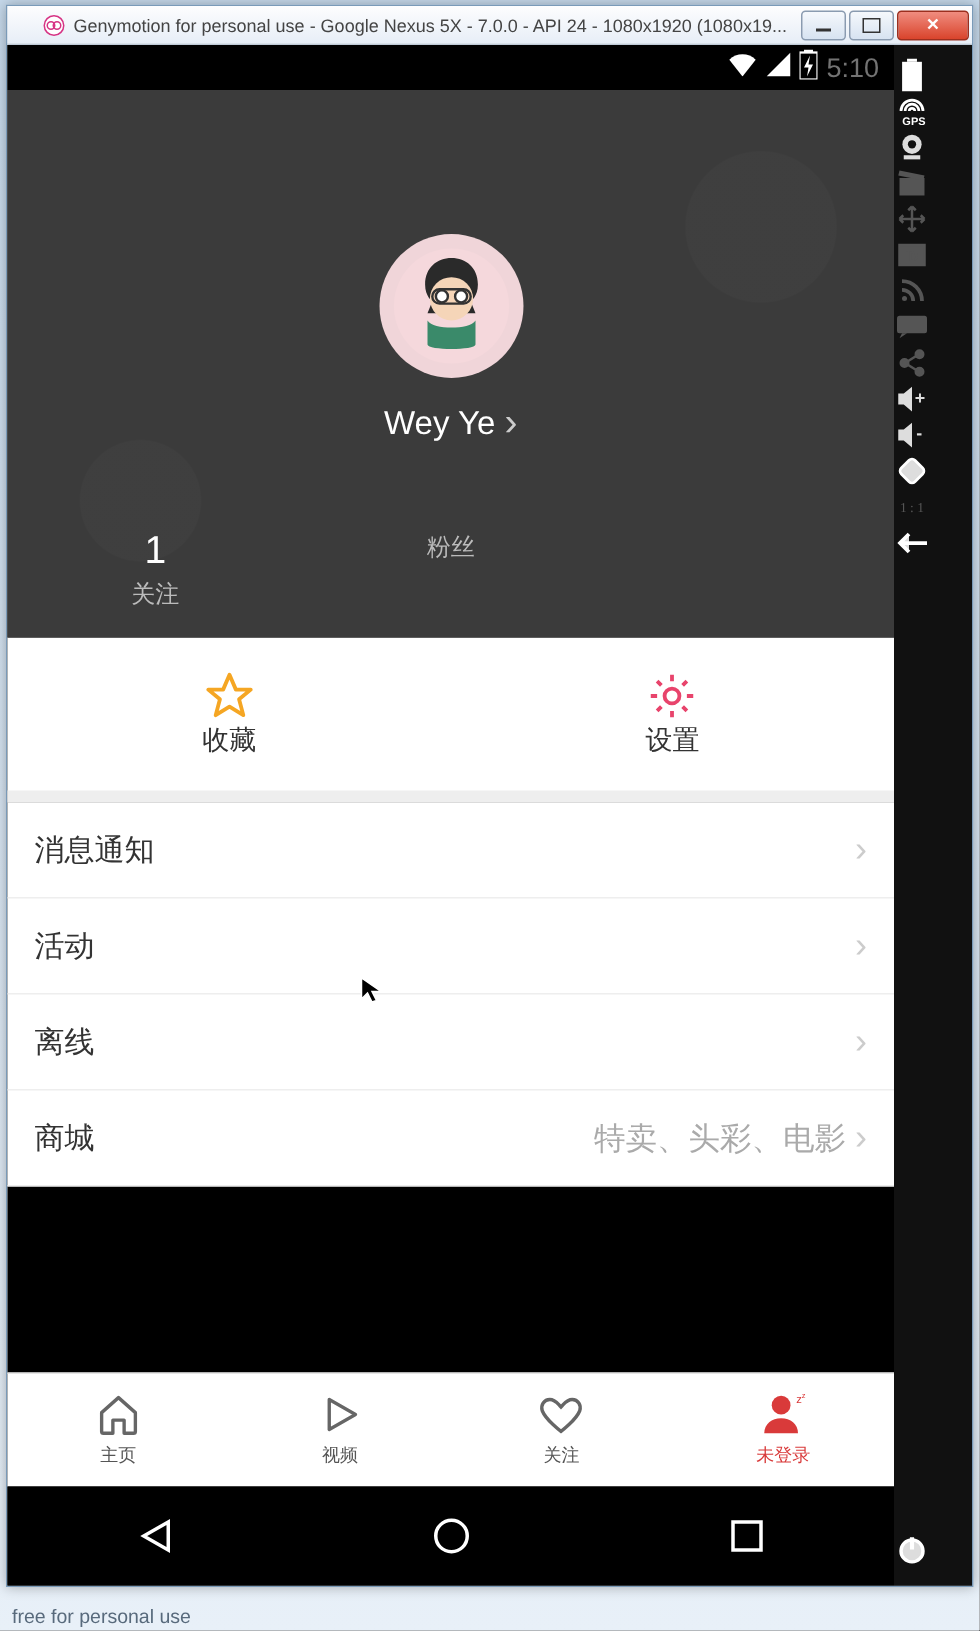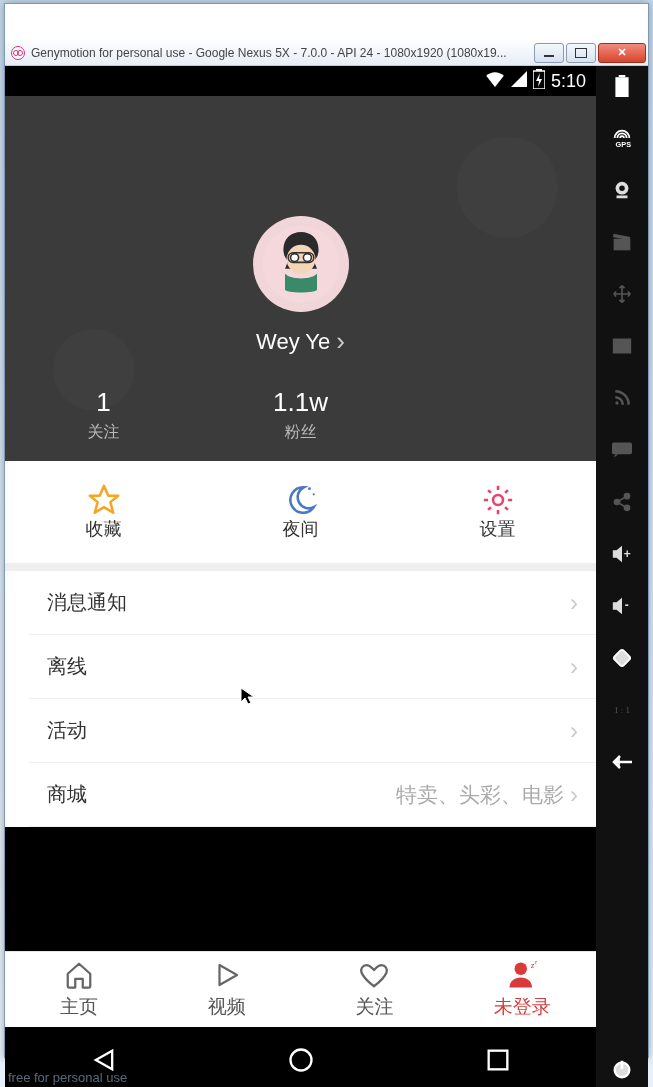--- a/index.html
+++ b/index.html
@@ -1,79 +1,79 @@
 <!DOCTYPE html>
 <html><head>
 <meta charset="utf-8">
 <style>
   * { box-sizing: border-box; margin: 0; padding: 0; font-family: -apple-system, "Segoe UI", Arial, sans-serif; }
   body { width: 653px; height: 1087px; background: linear-gradient(to bottom, #c5d8ea 0%, #e8f0f8 100%); overflow: hidden; position: relative; }
   
   
   .window { position: absolute; left: 4px; top: 3px; width: 645px; height: 1055px; background: #fff; border: 1px solid #7a9ab8; box-shadow: 0 0 8px rgba(0,0,0,0.3); }
-  .titlebar { height: 26px; background: linear-gradient(to bottom, #fdfdfe, #e7eef7); display: flex; align-items: center; padding: 0 2px 0 6px; font-size: 12px; color: #444; border-bottom: 1px solid #c0cbd8; margin-top: 36px; }
+  .titlebar { height: 26px; background: linear-gradient(to bottom, #fdfdfe, #e7eef7); display: flex; align-items: center; padding: 0 2px 0 24px; font-size: 12px; color: #444; border-bottom: 1px solid #c0cbd8; }
   .titlebar-icon { width: 14px; height: 14px; border-radius: 50%; background: #fff; border: 1.5px solid #d63384; margin-right: 6px; display:flex; align-items:center; justify-content:center; }
   .titlebar-icon::before,.titlebar-icon::after{content:"";width:4px;height:4px;border:1px solid #d63384;border-radius:50%;position:absolute;}
   .titlebar-icon{position:relative;}
   .titlebar-icon::before{left:1px;} .titlebar-icon::after{right:1px;}
   .titlebar-text { flex: 1; white-space: nowrap; overflow: hidden; text-overflow: ellipsis; }
   .win-buttons { display: flex; }
   .win-btn { width: 30px; height: 20px; border: 1px solid #8a9bb0; border-radius: 3px; margin-left: 2px; display: flex; align-items: center; justify-content: center; font-size: 11px; background: linear-gradient(to bottom,#f5f8fc,#d7e3f1); cursor: pointer; }
   .win-btn.close { width: 48px; background: linear-gradient(to bottom,#f08c7f,#d9442c); color:#fff; border-color:#9c2f1f; }
   .win-btn.min::after{content:"";width:10px;height:2px;background:#333;display:block;margin-top:6px;}
   .win-btn.max::after{content:"";width:10px;height:8px;border:1.5px solid #333;display:block;}
   .win-btn.close::after{content:"✕";font-weight:bold;}
   
   
   .emu { position: relative; height: 1027px; background: #000; display: flex; }
   .emu-main { width: 591px; height: 100%; position: relative; }
-  .emu-side { width: 52px; background: #111; display: flex; flex-direction: column; align-items: center; padding-top: 8px; gap: 28px; color:#ddd; }
+  .emu-side { width: 52px; background: #111; display: flex; flex-direction: column; padding-top: 8px; color:#ddd; }
   .side-ic { width:24px; height:24px; display:flex; align-items:center; justify-content:center; font-size:16px; }
   .side-ic.dim{color:#555;}
   .side-ic svg{fill:currentColor;}
   .side-power{margin-top:auto;margin-bottom:12px;}
 
   
-  .statusbar { height: 30px; background: #000; color:#ffffff; display:flex; align-items:center; justify-content:flex-end; gap:6px; padding:0 10px; font-size:18px; font-weight:500;}
+  .statusbar { height: 30px; background: #000; color:#737373; display:flex; align-items:center; justify-content:flex-end; gap:6px; padding:0 10px; font-size:18px; font-weight:500;}
   .statusbar svg{fill:#fff;}
   
   
   .profile { height: 365px; background: #3b3b3b; position:relative; overflow:hidden; }
   .profile::before{content:"";position:absolute;inset:0;background:
     radial-gradient(circle at 15% 75%, rgba(255,255,255,0.02) 0 40px, transparent 41px),
     radial-gradient(circle at 85% 25%, rgba(255,255,255,0.02) 0 50px, transparent 51px);}
-  .avatar-wrap{position:absolute;top:120px;left:50%;transform:translateX(-50%);text-align:left;}
+  .avatar-wrap{position:absolute;top:96px;left:50%;transform:translateX(-50%);text-align:left;}
   .avatar{width:96px;height:96px;border-radius:50%;background:#f0d5d9;display:flex;align-items:center;justify-content:center;overflow:hidden;margin:0 auto 14px;}
   .avatar svg{width:80px;height:80px;}
   .username{color:#fff;font-size:22px;display:flex;align-items:center;justify-content:center;gap:6px;}
   .username::after{content:"›";font-size:26px;color:#ccc;}
   .stats{position:absolute;bottom:18px;left:0;right:0;display:flex;}
   .stat{flex:1;text-align:center;color:#fff;}
   .stat-val{font-size:26px;font-weight:300;}
   .stat-lbl{font-size:16px;color:#bbb;margin-top:4px;}
   
   
   .qa{height:110px;background:#fff;display:flex;border-bottom:8px solid #eee;}
   .qa-item{flex:1;display:flex;flex-direction:column;align-items:center;justify-content:center;}
   .qa-ic{width:34px;height:34px;}
   .qa-lbl{font-size:18px;color:#333;}
   
   
-  .list{background:#fff;padding-left:24px;}
+  .list{background:#fff;}
   .li{height:64px;display:flex;align-items:center;padding:0 18px;border-bottom:1px solid #eee;font-size:20px;color:#333;}
   .li-title{flex:1;}
   .li-sub{color:#aaa;font-size:21px;margin-right:6px;}
   .li::after{content:"›";color:#ccc;font-size:24px;}
   
   
   .tabbar{position:absolute;bottom:66px;left:0;width:591px;height:76px;background:#fff;display:flex;border-top:1px solid #e5e5e5;}
   .tab{flex:1;display:flex;flex-direction:column;align-items:center;justify-content:center;gap:4px;color:#555;}
   .tab.active{color:#d93a3a;}
   .tab-ic{width:32px;height:30px;}
-  .tab-lbl{font-size:19px;}
+  .tab-lbl{font-size:12px;}
   
   
   .navbar{position:absolute;bottom:0;left:0;width:591px;height:66px;background:#000;display:flex;align-items:center;justify-content:space-around;}
   .nav-ic{width:28px;height:28px;}
   .nav-ic svg{stroke:#fff;fill:none;stroke-width:2;}
   
   
   .cursor{position:absolute;left:234px;top:620px;width:20px;height:20px;pointer-events:none;}
   .cursor svg{fill:#000;stroke:#fff;stroke-width:1;}
   
@@ -127,61 +127,52 @@
           <div class="username">
               <span>Wey Ye</span>
             </div>
         </div>
         <div class="stats">
           <div class="stat">
             <div class="stat-val">1</div>
             <div class="stat-lbl">关注</div>
           </div>
           <div class="stat">
-            <div class="stat-val">1.1w</div>
             <div class="stat-lbl">粉丝</div>
           </div>
           <div class="stat">
           </div>
         </div>
       </div>
 
       <div class="qa">
         <div class="qa-item">
           <svg class="qa-ic" viewBox="0 0 24 24">
               <path d="M12 2l3 7h7l-5.5 4.5 2 7.5L12 17l-6.5 4 2-7.5L2 9h7z" fill="none" stroke="#f5a623" stroke-width="1.8" stroke-linejoin="round"></path>
             </svg>
           <span class="qa-lbl">收藏</span>
         </div>
         <div class="qa-item">
           <svg class="qa-ic" viewBox="0 0 24 24">
-              <path d="M14 3a9 9 0 1 0 7 14 7 7 0 0 1-7-14z" fill="none" stroke="#4a78c4" stroke-width="1.8"></path>
-              <circle cx="18" cy="4" r="1" fill="#4a78c4"></circle>
-              <circle cx="21" cy="8" r="0.8" fill="#4a78c4"></circle>
-            </svg>
-          <span class="qa-lbl">夜间</span>
-        </div>
-        <div class="qa-item">
-          <svg class="qa-ic" viewBox="0 0 24 24">
               <circle cx="12" cy="12" r="3.5" fill="none" stroke="#e8446c" stroke-width="1.8"></circle>
               <path d="M12 2v3M12 19v3M2 12h3M19 12h3M5 5l2 2M17 17l2 2M19 5l-2 2M7 17l-2 2" stroke="#e8446c" stroke-width="1.8"></path>
             </svg>
           <span class="qa-lbl">设置</span>
         </div>
       </div>
 
       <div class="list">
         <div class="li">
           <span class="li-title">消息通知</span>
         </div>
         <div class="li">
+          <span class="li-title">活动</span>
+        </div>
+        <div class="li">
           <span class="li-title">离线</span>
-        </div>
-        <div class="li">
-          <span class="li-title">活动</span>
         </div>
         <div class="li">
           <span class="li-title">商城</span>
           <span class="li-sub">特卖、头彩、电影</span>
         </div>
       </div>
 
       <div class="tabbar">
         <div class="tab">
           <svg class="tab-ic" viewBox="0 0 24 24">

